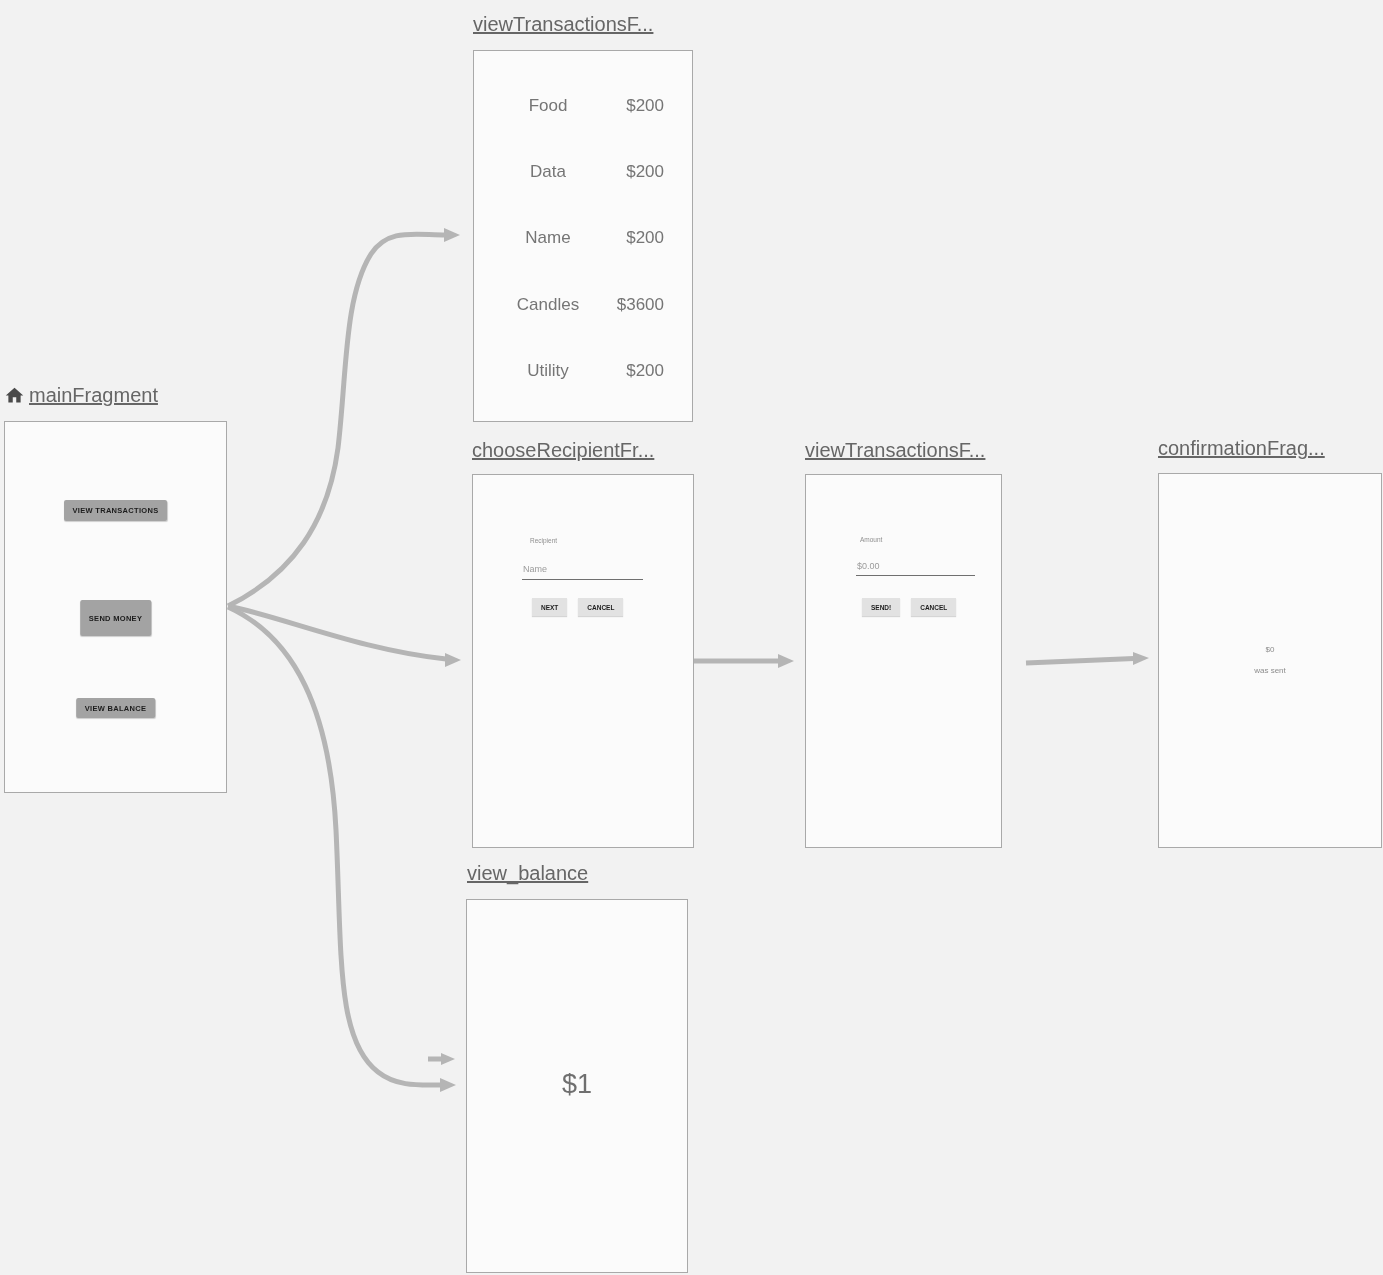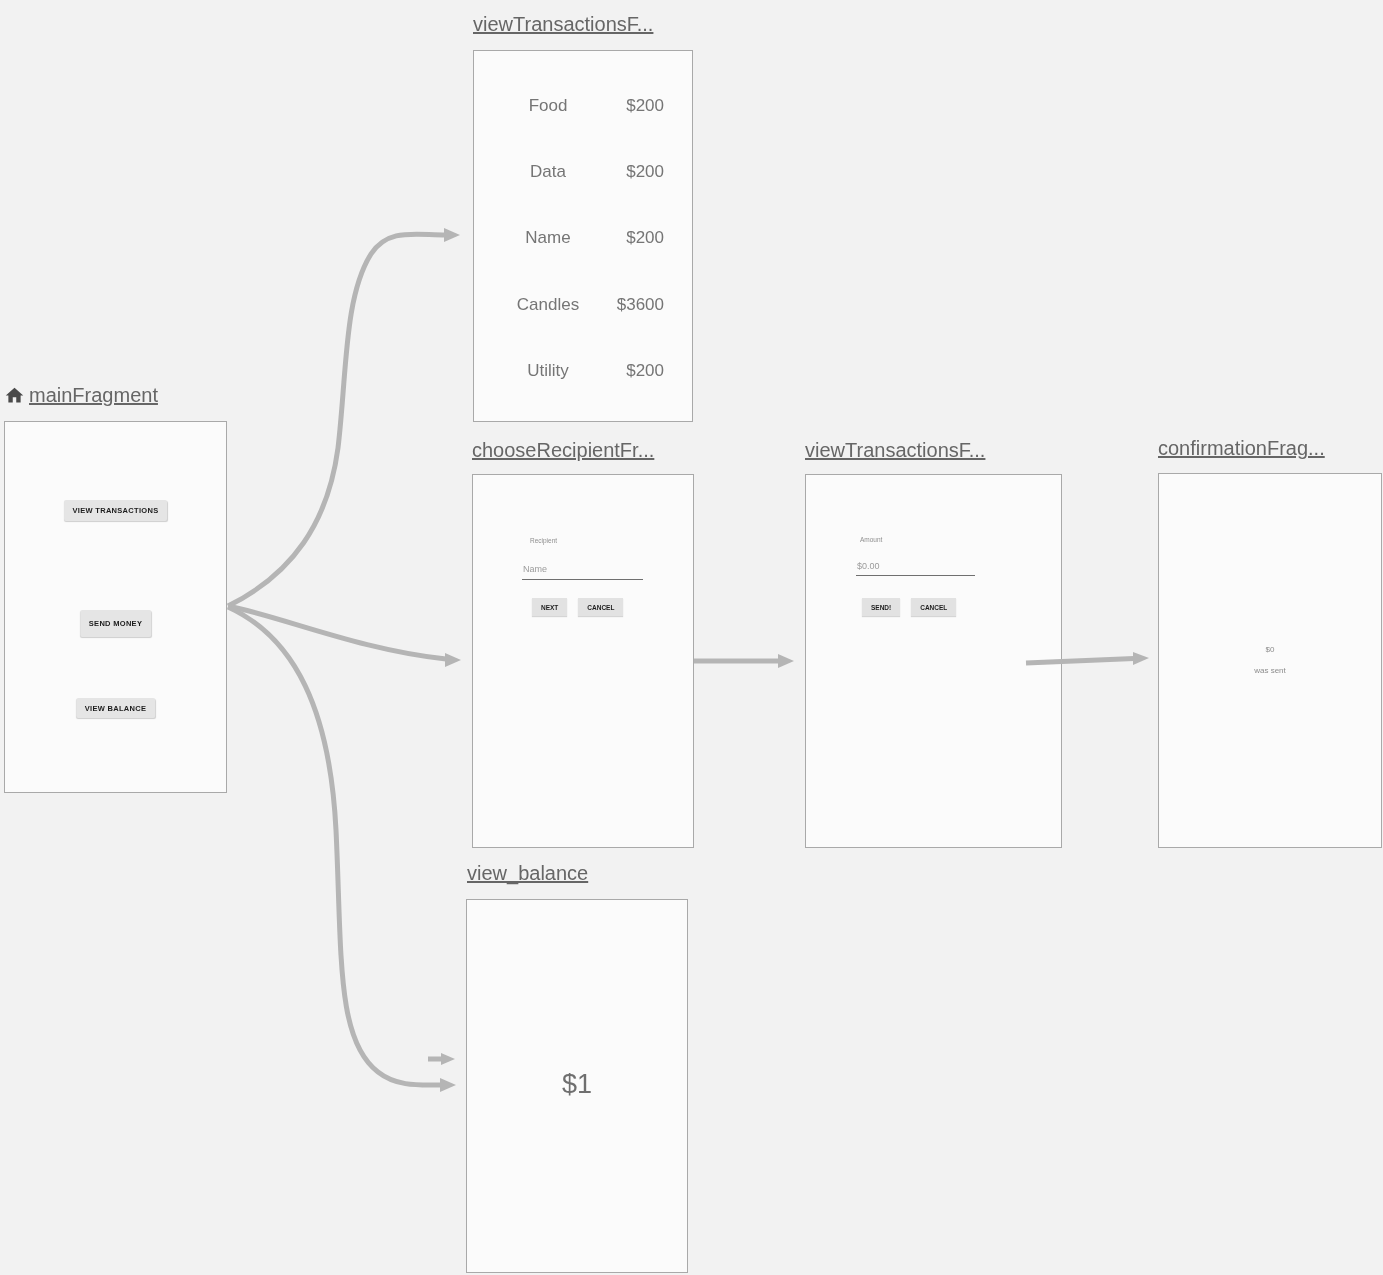--- a/index.html
+++ b/index.html
@@ -13,21 +13,21 @@
     display:flex; align-items:center; gap:4px; white-space:nowrap;text-decoration:underline;
   }
   .card {
     position:absolute; box-sizing:border-box;
     background: var(--card-bg, #fbfbfb);
     border:1.5px solid var(--card-border,#a9a9a9);
   }
   
   .btn {
     position:absolute; left:50%; transform:translateX(-50%);
-    background:#e5e5e5; color:#1c1c1c;
+    background:#a3a3a3; color:#1c1c1c;
     font-size:7.5px; font-weight:bold; letter-spacing:.3px;
     display:flex; align-items:center; justify-content:center;
     padding:0 9px; border-radius:2px; box-shadow:0 1px 1px rgba(0,0,0,.18);
     white-space:nowrap;
   }
   
   .tx-row { position:absolute; left:0; width:100%; height:20px; font-size:17px; color:#757575; }
   .tx-name { position:absolute; left:24px; width:100px; text-align:center; }
   .tx-amount { position:absolute; right:28px; text-align:left; }
   
@@ -66,21 +66,21 @@
 </div>
 <div class="frag-title" style="left:1158px; top:437px;">
   <span>confirmationFrag...</span>
 </div>
 <div class="frag-title" style="left:467px; top:862px;">
   <span>view_balance</span>
 </div>
 
 <div class="card" style="left:4px; top:421px; width:223px; height:372px;">
   <div class="btn" style="top:78px; height:21px;">VIEW TRANSACTIONS</div>
-  <div class="btn" style="top:188px; height:27px;">SEND MONEY</div>
+  <div class="btn" style="top:178px; height:36px;">SEND MONEY</div>
   <div class="btn" style="top:276px; height:20px;">VIEW BALANCE</div>
 </div>
 
 <div class="card" style="left:473px; top:50px; width:220px; height:372px;">
   <div class="tx-row" style="top:45px;">
     <span class="tx-name">Food</span>
     <span class="tx-amount">$200</span>
   </div>
   <div class="tx-row" style="top:111px;">
     <span class="tx-name">Data</span>
@@ -103,21 +103,21 @@
 <div class="card" style="left:472px; top:474px; width:222px; height:374px;">
   <span class="fld-label" style="left:57px; top:62px;">Recipient</span>
   <span class="fld-value" style="left:50px; top:89px;">Name</span>
   <div class="fld-line" style="left:49px; top:104px; width:121px;"></div>
   <div class="pbtn-row" style="left:59px; top:123px;">
     <div class="pbtn">NEXT</div>
     <div class="pbtn">CANCEL</div>
   </div>
 </div>
 
-<div class="card" style="left:805px; top:474px; width:257px; height:374px;">
+<div class="card" style="left:805px; top:474px; width:197px; height:374px;">
   <span class="fld-label" style="left:54px; top:61px;">Amount</span>
   <span class="fld-value" style="left:51px; top:86px;">$0.00</span>
   <div class="fld-line" style="left:50px; top:100px; width:119px;"></div>
   <div class="pbtn-row" style="left:56px; top:123px;">
     <div class="pbtn">SEND!</div>
     <div class="pbtn">CANCEL</div>
   </div>
 </div>
 
 <div class="card" style="left:1158px; top:473px; width:224px; height:375px;">

